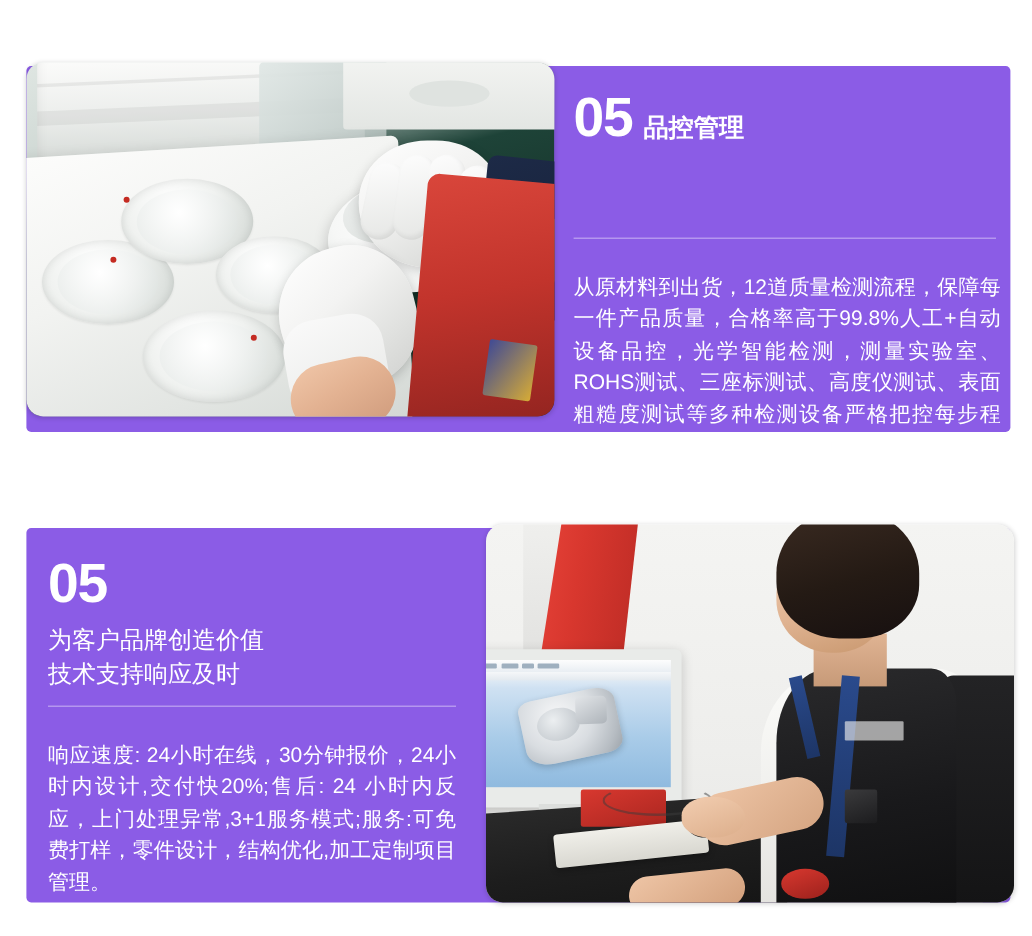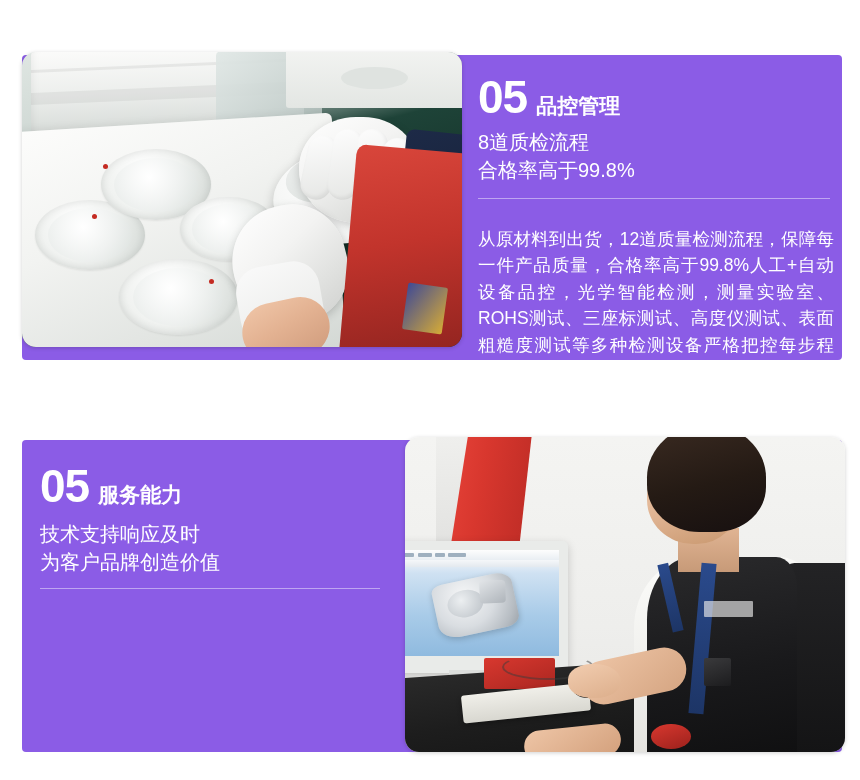--- a/index.html
+++ b/index.html
@@ -259,24 +259,20 @@
       <div class="p05-vest2"></div>
       <div class="p05-vest"></div>
       <div class="p05-logo"></div>
     </div>
 
     <div class="headline" id="head05">
       <span class="num">05</span>
       <span class="htitle">品控管理</span>
     </div>
 
-    <div class="subline" id="sub05">
-      <div>8道质检流程</div>
-      <div>合格率高于99.8%</div>
-    </div>
 
     <div class="rule" id="rule05"></div>
 
     <p class="body" id="body05">从原材料到出货，12道质量检测流程，保障每一件产品质量，合格率高于99.8%人工+自动设备品控，光学智能检测，测量实验室、ROHS测试、三座标测试、高度仪测试、表面粗糙度测试等多种检测设备严格把控每步程序，对产品进行严格质检以确保产品质量</p>
   </section>
 
   <section class="card" id="card06">
 
     <div class="panel" id="panel06"></div>
 
@@ -317,25 +313,25 @@
       <div class="p06-brand"></div>
       <div class="p06-badge"></div>
       <div class="p06-arm"></div>
       <div class="p06-hand"></div>
       <div class="p06-arm2"></div>
       <div class="p06-knob"></div>
     </div>
 
     <div class="headline" id="head06">
       <span class="num">05</span>
-      <span class="htitle">服务能力</span>
     </div>
 
     <div class="subline" id="sub06">
+      <div>为客户品牌创造价值</div>
       <div>技术支持响应及时</div>
-      <div>为客户品牌创造价值</div>
     </div>
 
     <div class="rule" id="rule06"></div>
 
+    <p class="body" id="body06">响应速度: 24小时在线，30分钟报价，24小时内设计,交付快20%;售后: 24 小时内反应，上门处理异常,3+1服务模式;服务:可免费打样，零件设计，结构优化,加工定制项目管理。</p>
   </section>
 
 </div>
 
 </body></html>

